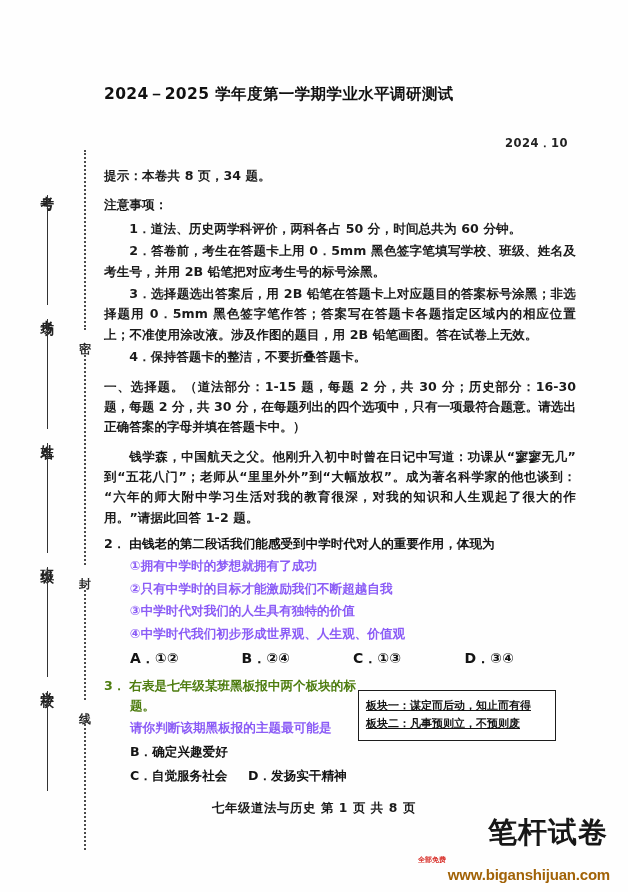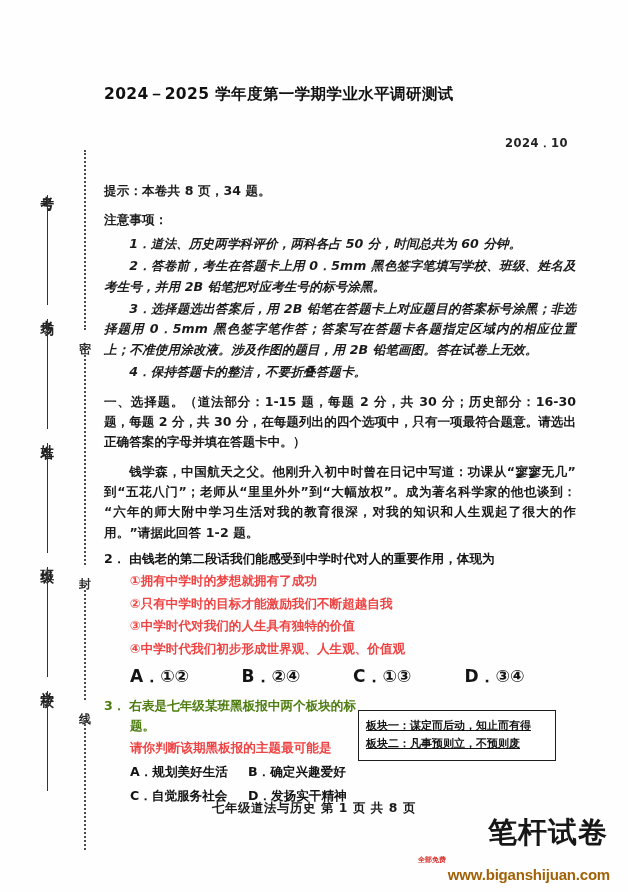--- a/index.html
+++ b/index.html
@@ -133,26 +133,26 @@
 
   .para {
     font-size: 12.6px;
     line-height: 1.62;
     color: #1b1b1b;
     font-weight: 700;
     margin: 0;
     text-align: justify;
     letter-spacing: 0.1px;
   }
-  .tip { margin-top: 28px; }
+  .tip { margin-top: 13px; }
   .notice-head { margin-top: 9px; }
   .indent { text-indent: 2em; }
 
   .notice-list { margin-top: 3px; }
-  .notice-list .para { margin-top: 2px; font-style: italic; }
+  .notice-list .para { margin-top: 2px; }
 
   .section-head {
     margin-top: 9px;
     font-size: 12.6px;
     font-weight: 700;
     line-height: 1.62;
     text-align: justify;
   }
 
   .passage { margin-top: 9px; }
@@ -180,28 +180,28 @@
     white-space: nowrap;
   }
   .opt-2col .opt:first-child { width: 218px; }
 
   .sub-line {
     padding-left: 26px;
     font-size: 12.6px;
     font-weight: 700;
     line-height: 1.62;
     margin-top: 2px;
-    color: #ef4444;
+    color: #8b5cf6;
   }
 
   .opt-4col {
     display: flex;
     padding-left: 26px;
     margin-top: 6px;
-    font-size: 17px;
+    font-size: 14px;
     font-weight: 700;
     color: #141414;
   }
   .opt-4col .opt { width: 112px; }
 
   
   .q3-wrap {
     position: relative;
     margin-top: 8px;
     min-height: 80px;
@@ -372,21 +372,20 @@
       </div>
     </div>
 
     <div class="q3-wrap">
       <div class="q3-left">
         <div class="q-stem2">
           <span class="qnum">3．</span><span>右表是七年级某班黑板报中两个板块的标题。</span>
         </div>
         <div class="sub-line">请你判断该期黑板报的主题最可能是</div>
         <div class="opt-row opt-2col" style="padding-left:26px;">
-          <span class="opt" style="width:118px;">A．规划美好生活</span>
           <span class="opt">B．确定兴趣爱好</span>
         </div>
         <div class="opt-row opt-2col" style="padding-left:26px;">
           <span class="opt" style="width:118px;">C．自觉服务社会</span>
           <span class="opt">D．发扬实干精神</span>
         </div>
       </div>
 
       <div class="q3-box">
         <div class="bline">板块一：谋定而后动，知止而有得</div>

